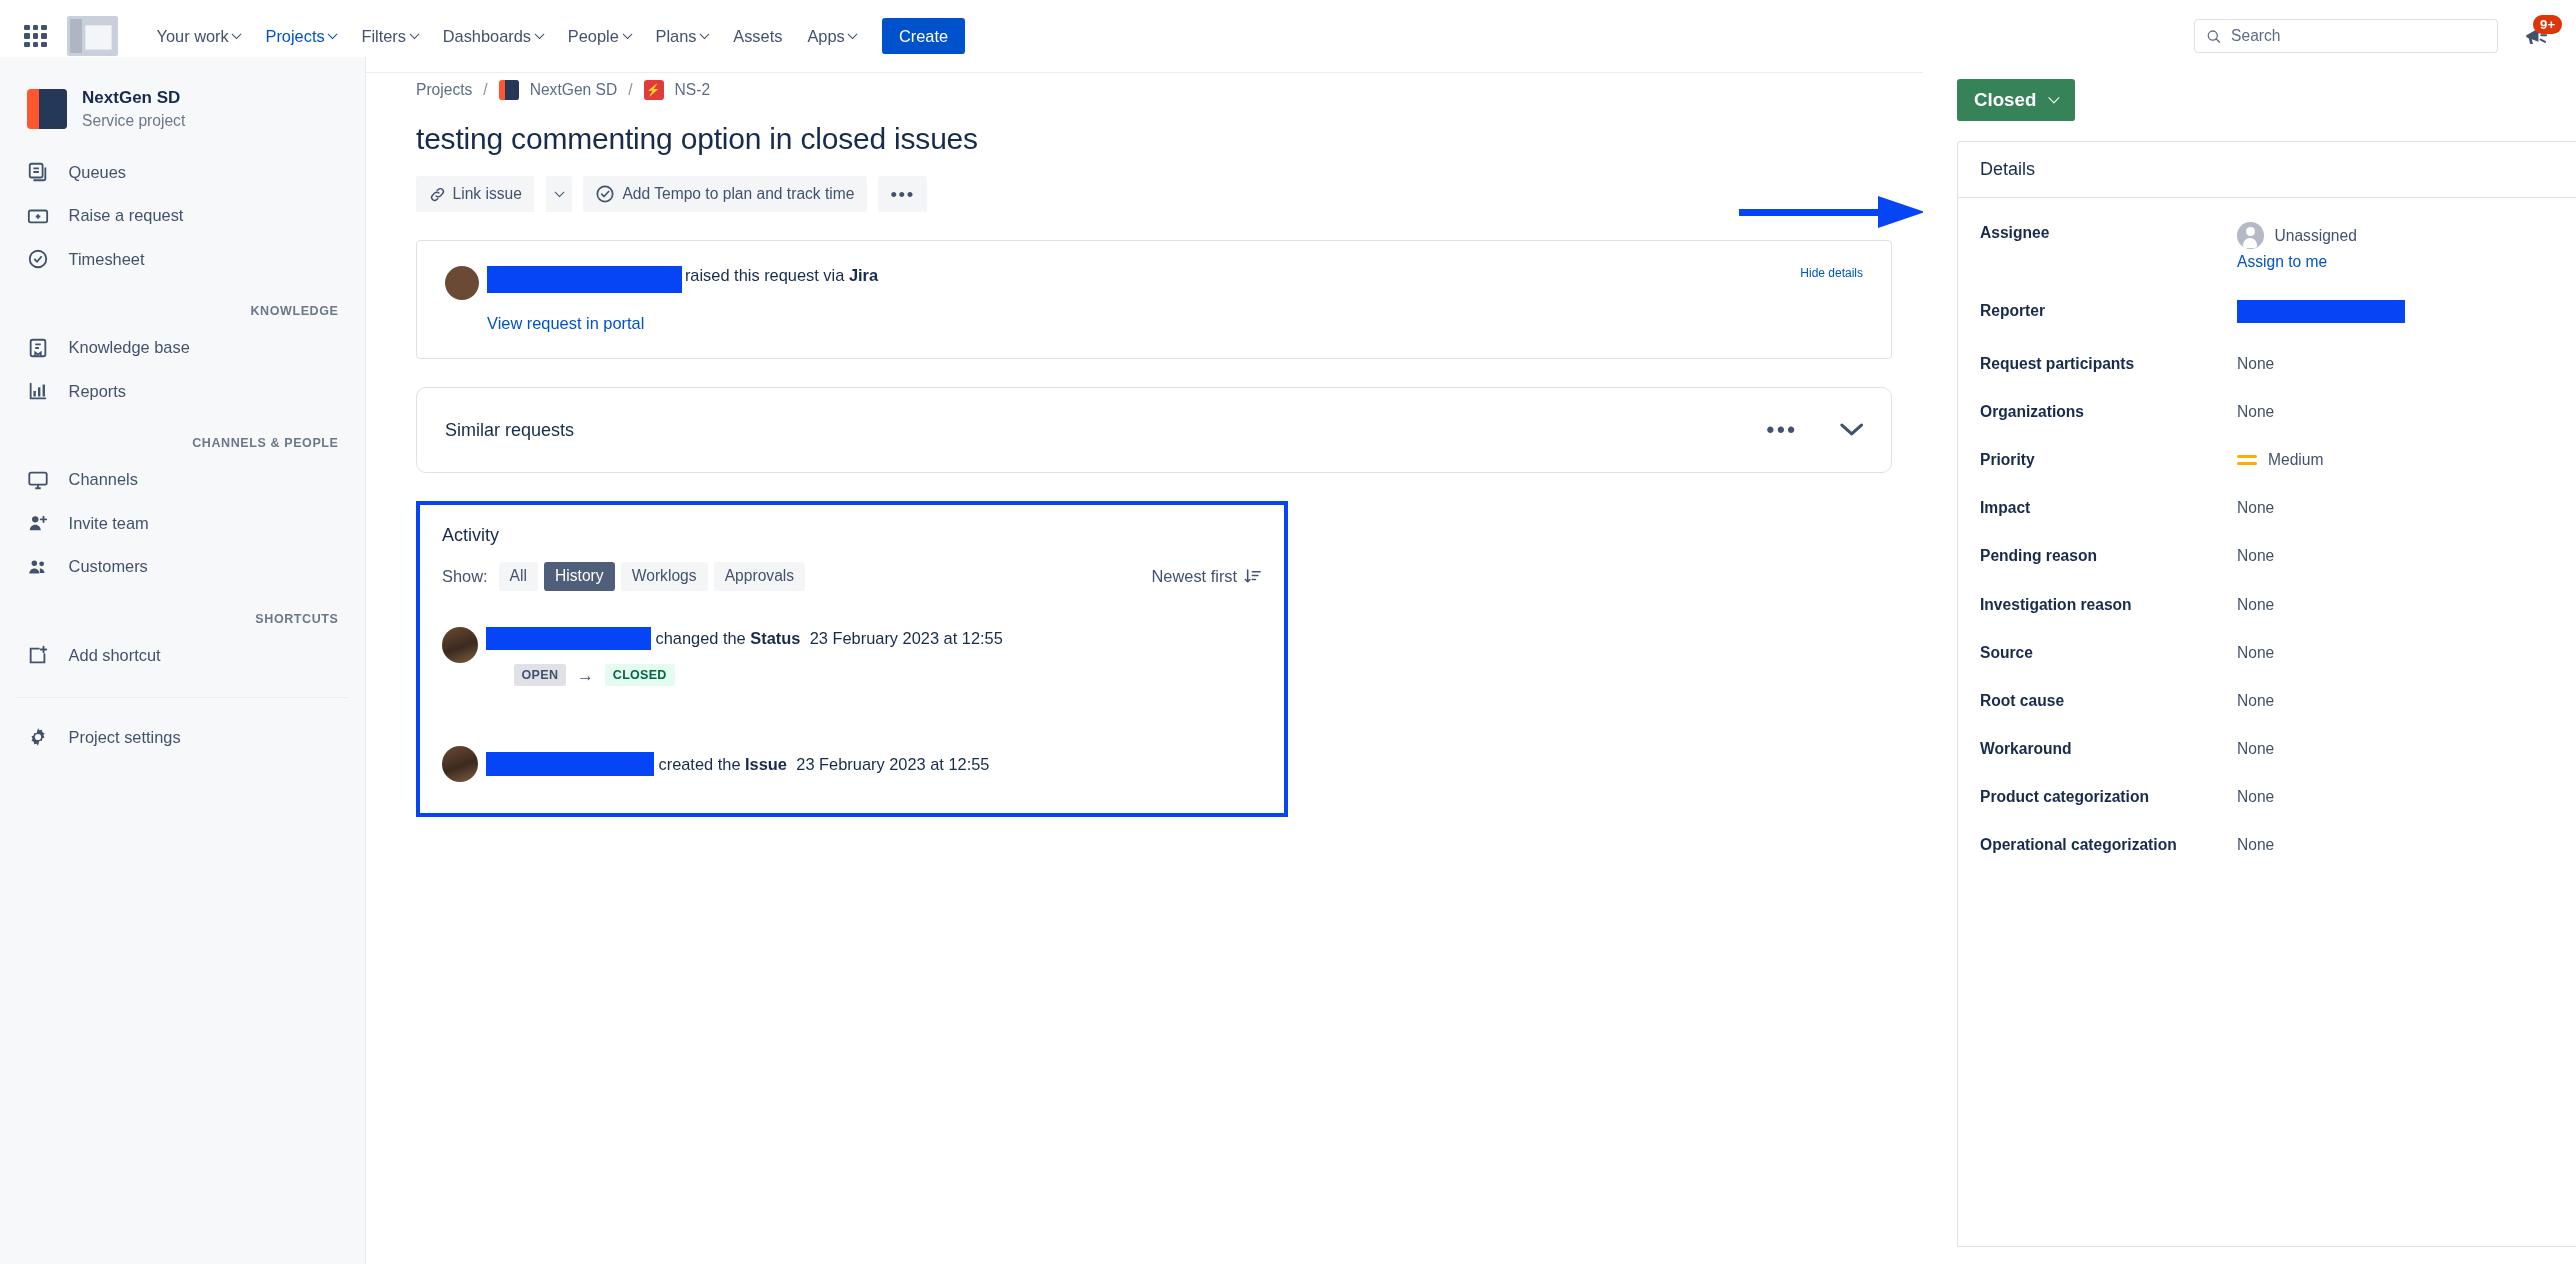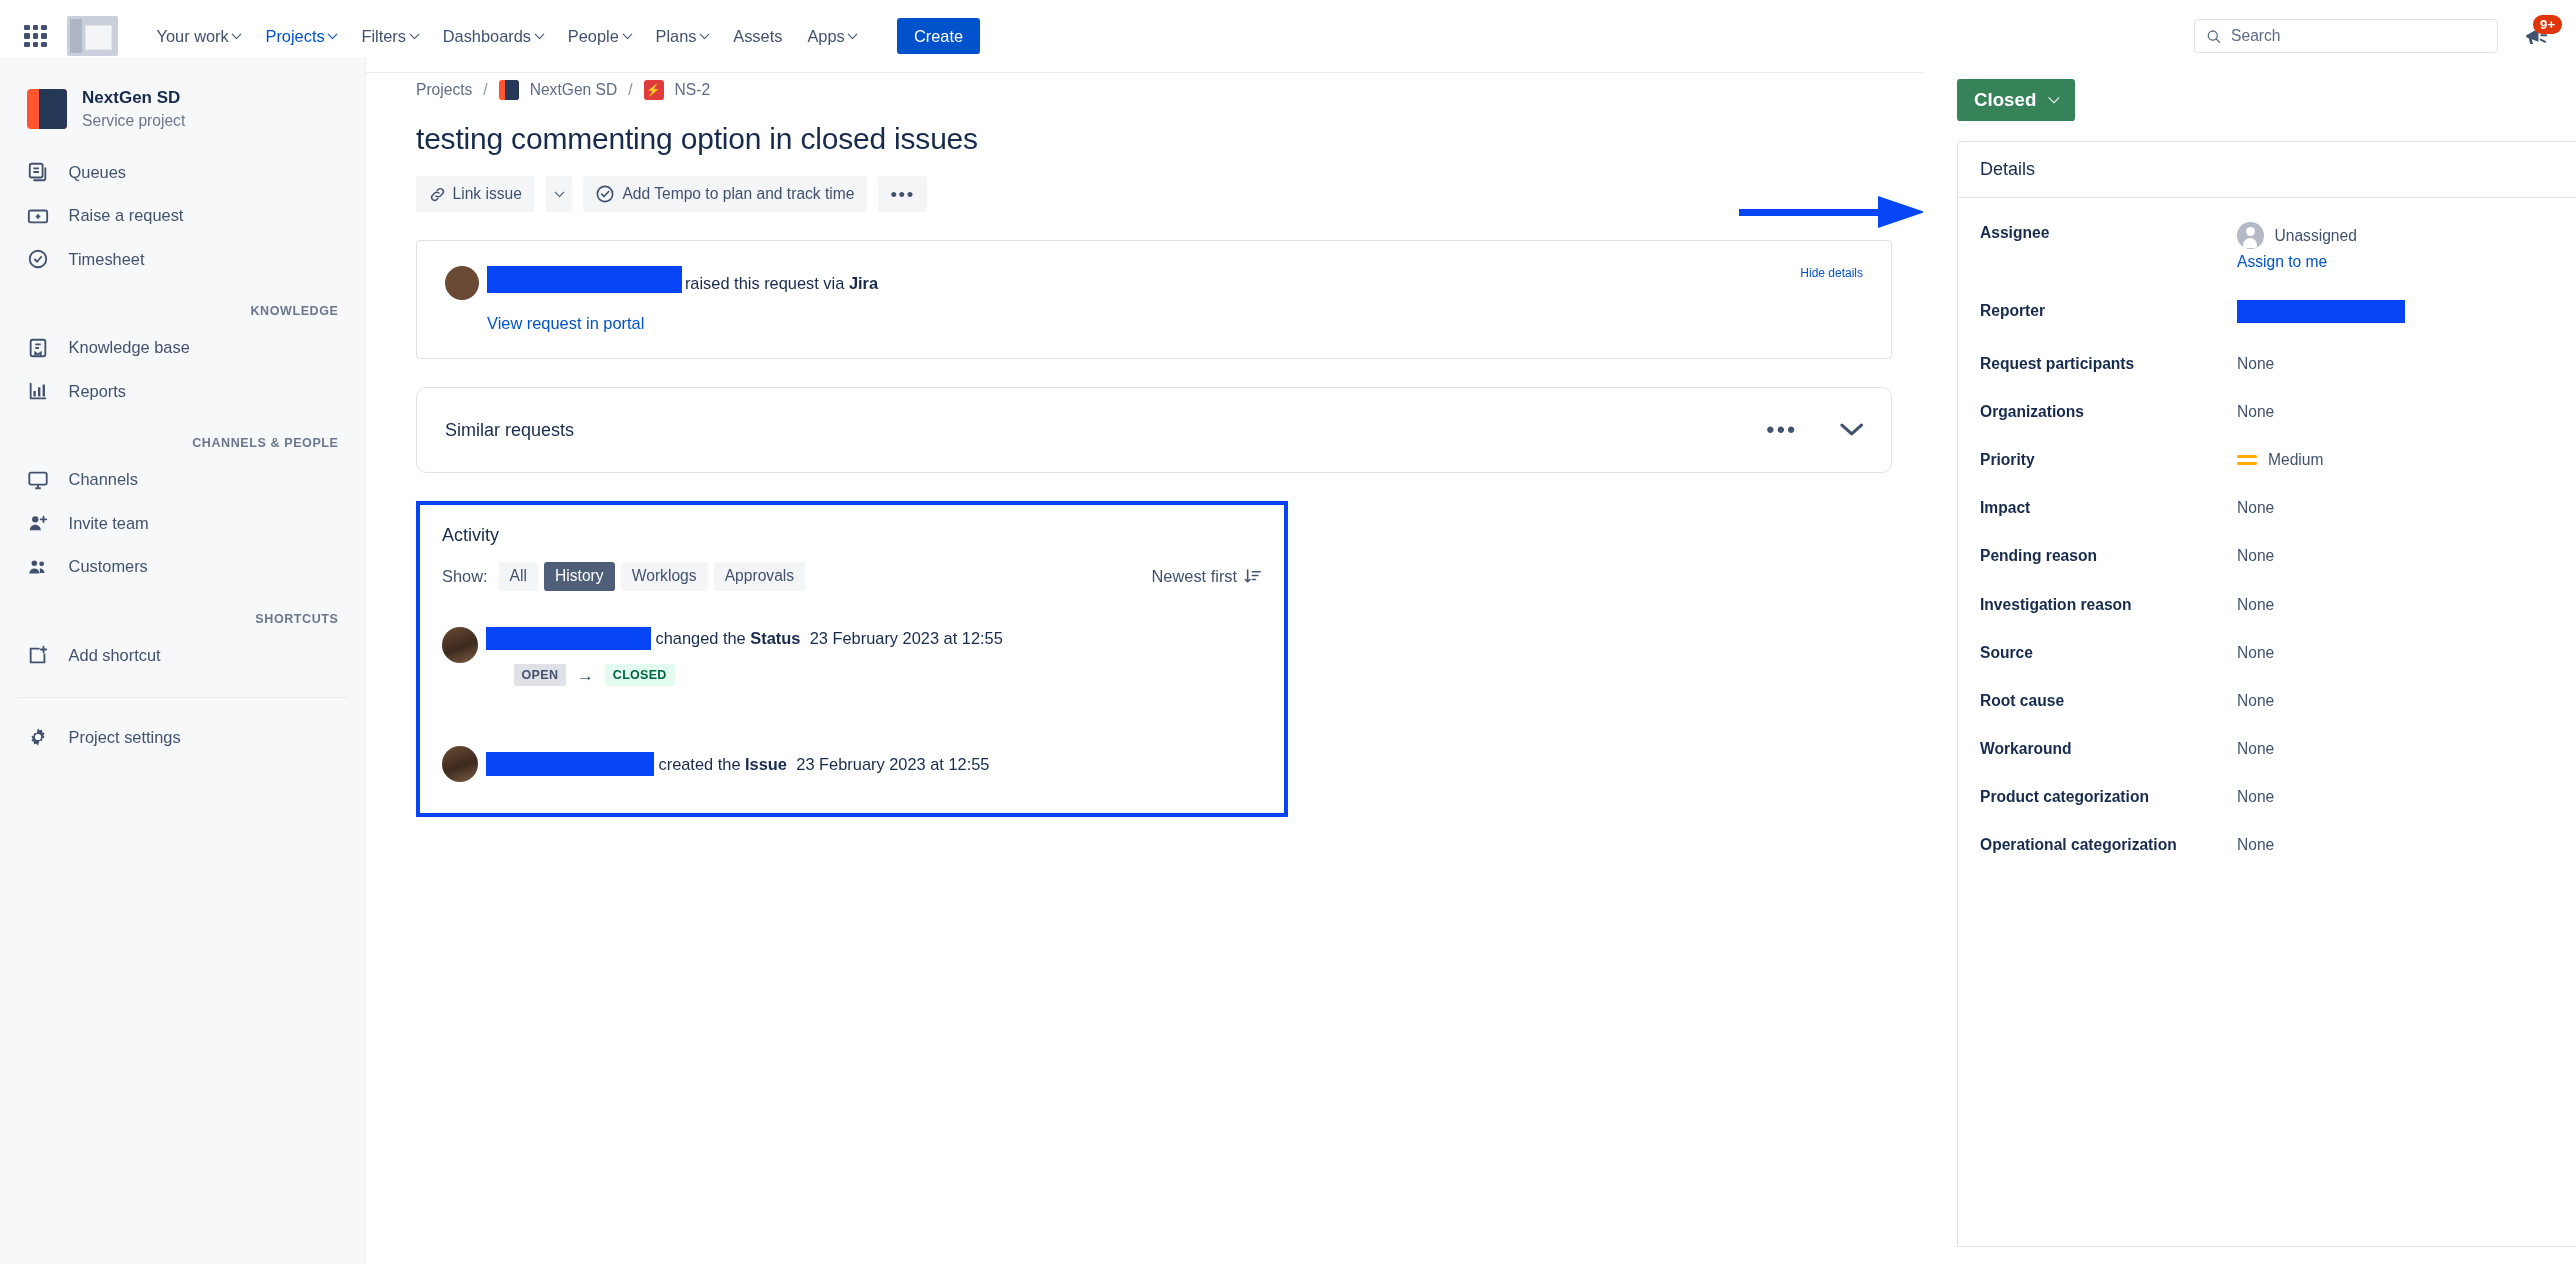--- a/index.html
+++ b/index.html
@@ -36,21 +36,21 @@
     font-size: 16.4px; color: #42526e; padding: 0 12.5px; height: 100%;
     cursor: pointer; position: relative; white-space: nowrap;
   }
   .navitem.active { color: #0052cc; font-weight: 500; }
   .navitem.active::after {
     content: ""; position: absolute; left: 7.8px; right: 7.8px; bottom: 0; height: 3.1px; background: #0052cc;
   }
   .chev { display: inline-block; width: 7px; height: 7px; border-right: 1.7px solid currentColor; border-bottom: 1.7px solid currentColor; transform: rotate(45deg) translate(-1.6px,-1.6px); }
   .create-btn {
     background: #0052cc; color: #fff; font-size: 16.4px; font-weight: 500;
-    padding: 8.6px 17px; border-radius: 3.1px; margin-left: 28px; border: none; cursor: pointer;
+    padding: 8.6px 17px; border-radius: 3.1px; margin-left: 13px; border: none; cursor: pointer;
   }
   .topright { margin-left: auto; display: flex; align-items: center; gap: 20px; padding-right: 4.7px; }
   .searchbox {
     width: 304px; height: 34px; border: 1.6px solid #dfe1e6; border-radius: 3.9px;
     display: flex; align-items: center; gap: 9.3px; padding: 0 11px; background: #fff; cursor: text;
   }
   .searchbox input {
     border: none; outline: none; font-size: 15.6px; color: #5e6c84;
     font-family: "Liberation Sans", sans-serif; background: transparent; width: 100%;
   }
@@ -103,21 +103,21 @@
   }
   .gbtn.split-l { border-top-right-radius: 0; border-bottom-right-radius: 0; }
   .gbtn.split-r { border-top-left-radius: 0; border-bottom-left-radius: 0; padding: 0 9.3px; border-left: 1.6px solid #fff; }
   .gbtn .dots { letter-spacing: 1.6px; font-size: 18.7px; line-height: 0.6; }
   .card {
     border: 0.8px solid #dfe1e6; border-radius: 3.9px; background: #fff; margin-top: 28px; padding: 25px 28px;
   }
   .req-top { display: flex; align-items: flex-start; }
   .avatar-sm { width: 34px; height: 34px; border-radius: 50%; background: #6b4a35; flex: none; margin-right: 7.8px; }
   .redact { background: #0645f5; display: inline-block; vertical-align: middle; }
-  .req-line { font-size: 16.4px; color: #172b4d; display: flex; align-items: flex-end; flex-wrap: wrap; }
+  .req-line { font-size: 16.4px; color: #172b4d; display: flex; align-items: flex-start; flex-wrap: wrap; }
   .req-line b { font-weight: 700; }
   .link { color: #0052cc; cursor: pointer; font-size: 12px; }
   .portal-link { color: #0052cc; cursor: pointer; font-size: 16.4px; margin: 14px 0 0 42px; display: inline-block; }
   .field-label { font-size: 16.4px; font-weight: 700; color: #172b4d; }
   .field-val { font-size: 16.4px; color: #172b4d; }
   .similar-card {
     border: 0.8px solid #dfe1e6; border-radius: 10px; background: #fff; margin-top: 28px;
     height: 86px; display: flex; align-items: center; padding: 0 28px;
   }
   .similar-title { font-size: 18px; font-weight: 500; color: #172b4d; }

